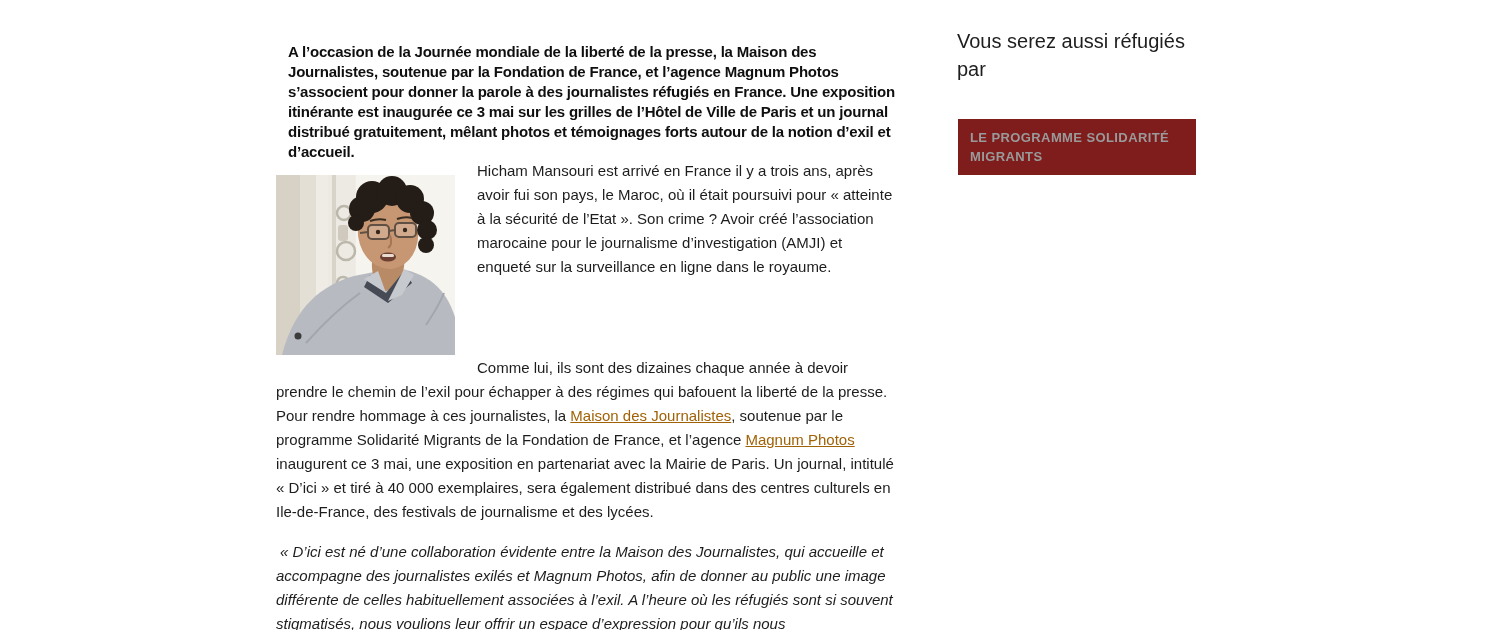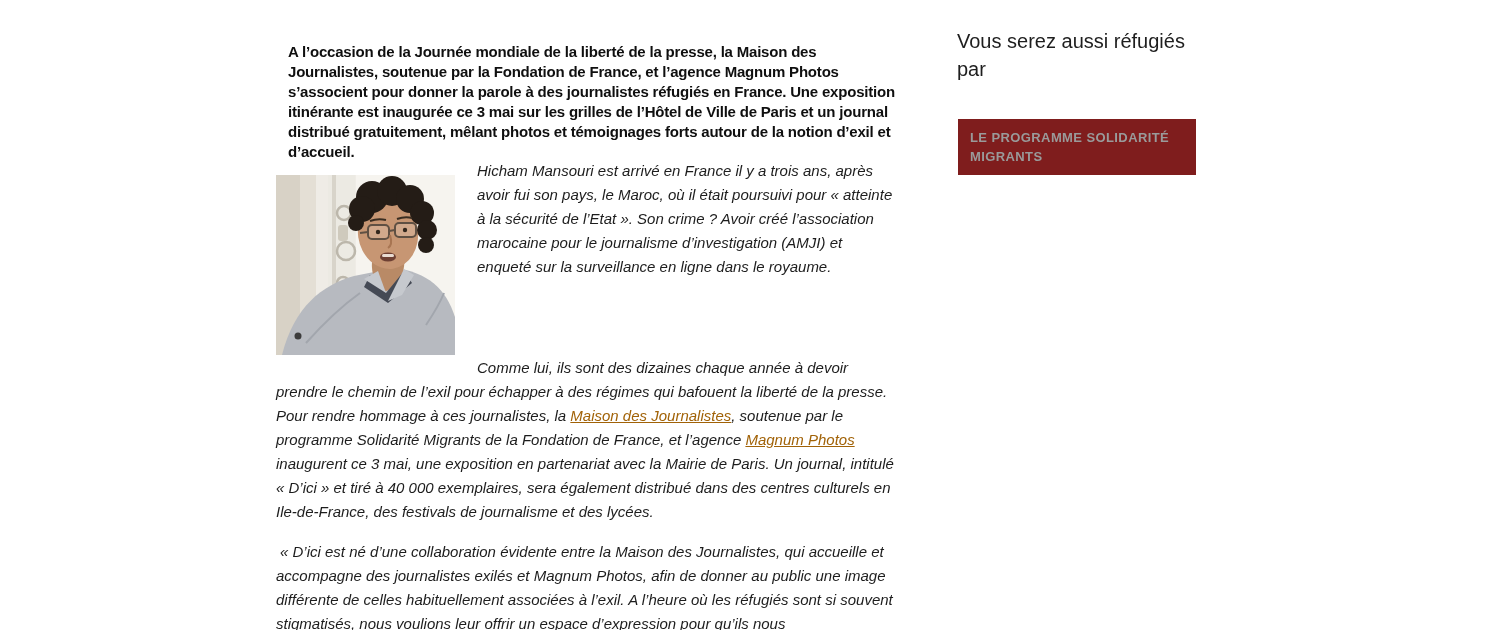--- a/index.html
+++ b/index.html
@@ -13,21 +13,21 @@
   
   .intro{
     left:276px;top:30px;width:620px;
     font-size:15px;font-weight:bold;line-height:20px;
     letter-spacing:-0.2px;color:#0f0f0f;margin:12px;
   }
   .photo{
     left:276px;top:175px;width:179px;height:180px;overflow:hidden;
   }
   .p-body{
-    font-size:15px;line-height:24px;color:#1d1d1d;margin:0;font-style:italic;
+    font-size:15px;line-height:24px;color:#1d1d1d;margin:0;
   }
   .p-hicham{left:477px;top:159px;width:418px;}
   .p-comme{left:276px;top:356px;width:620px;text-indent:201px;}
   .p-quote{
     left:276px;top:540px;width:626px;
     font-style:italic;text-indent:4px;
   }
   a.inline-link{
     color:#a16207;text-decoration:underline;cursor:pointer;
   }

